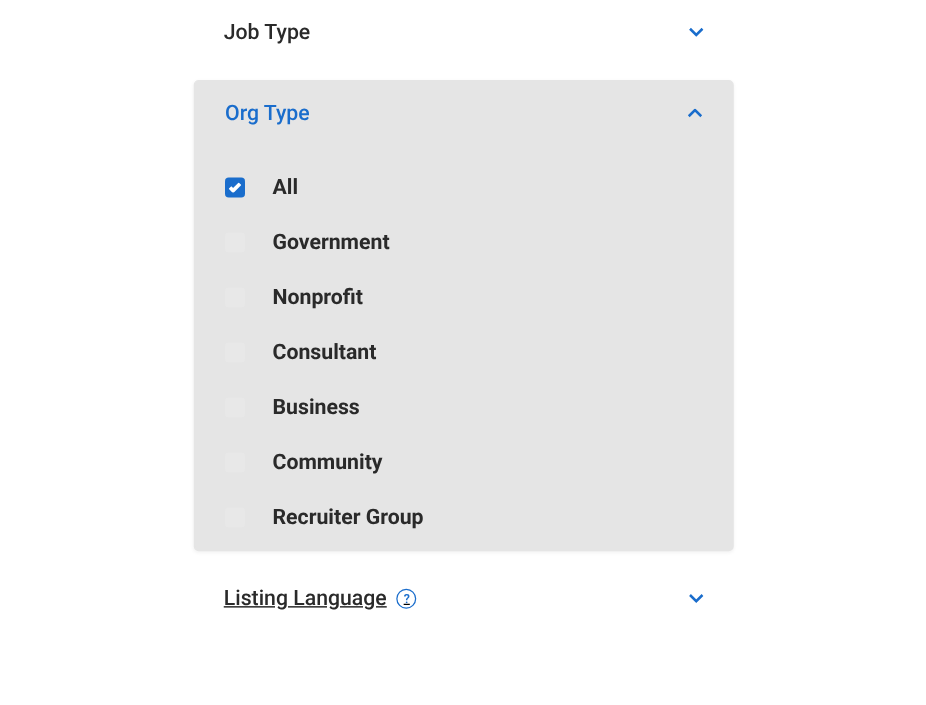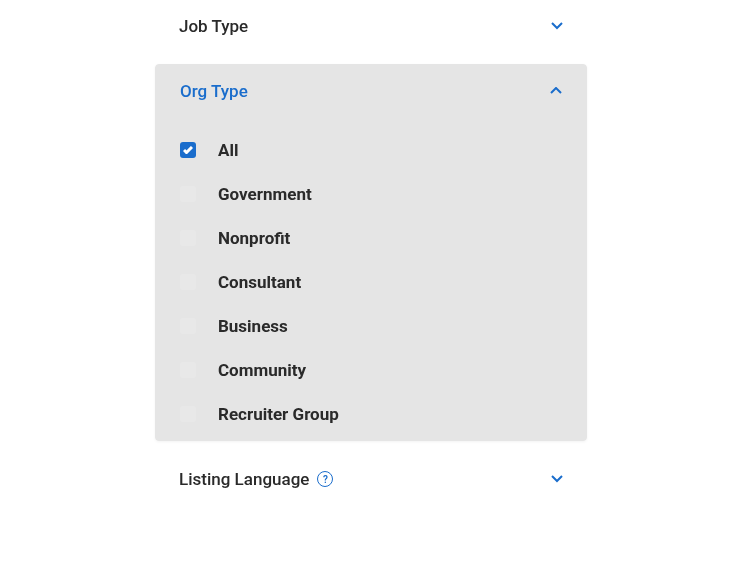--- a/index.html
+++ b/index.html
@@ -108,20 +108,21 @@
       justify-content: center;
       font-size: 10px;
       font-weight: 600;
       color: #1a6dcc;
       margin-left: 8px;
       vertical-align: middle;
     }
     .filter-header-with-icon {
       display: flex;
       align-items: center;
+      text-decoration: underline;
     }
     .spacer {
       height: 12px;
     }
   </style>
 </head>
 <body>
 
 <div class="filter-container">
 

